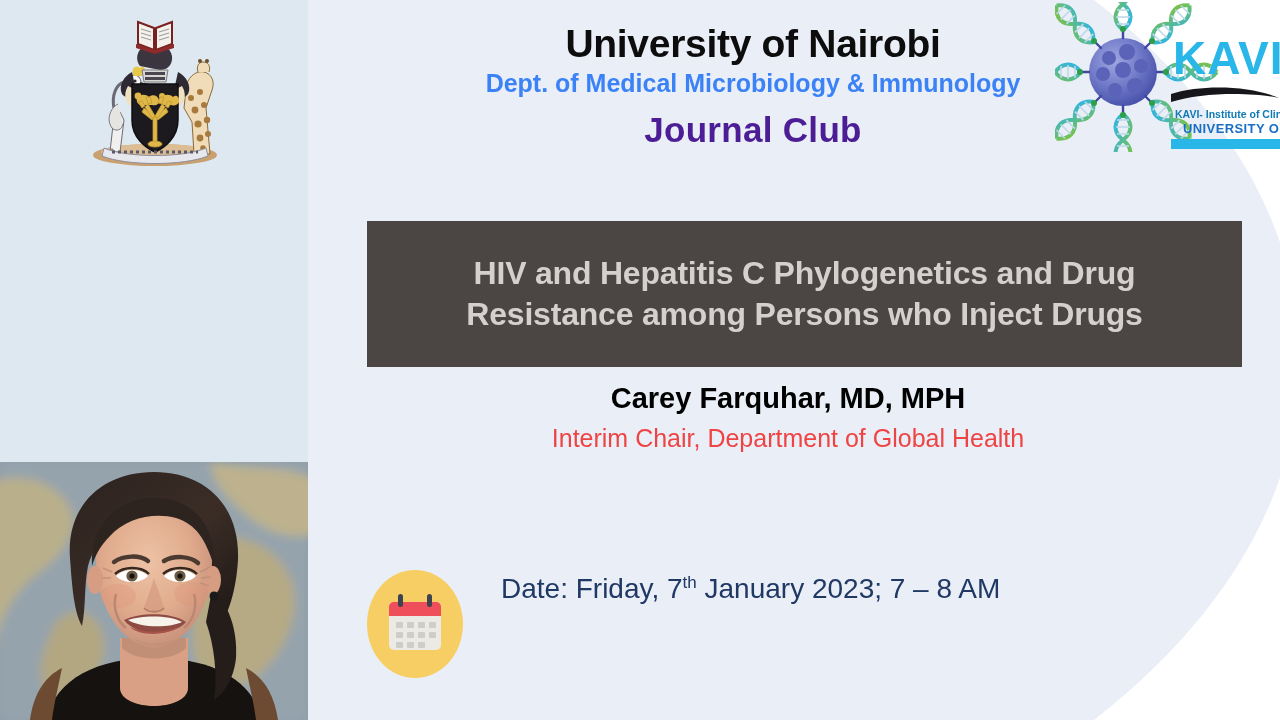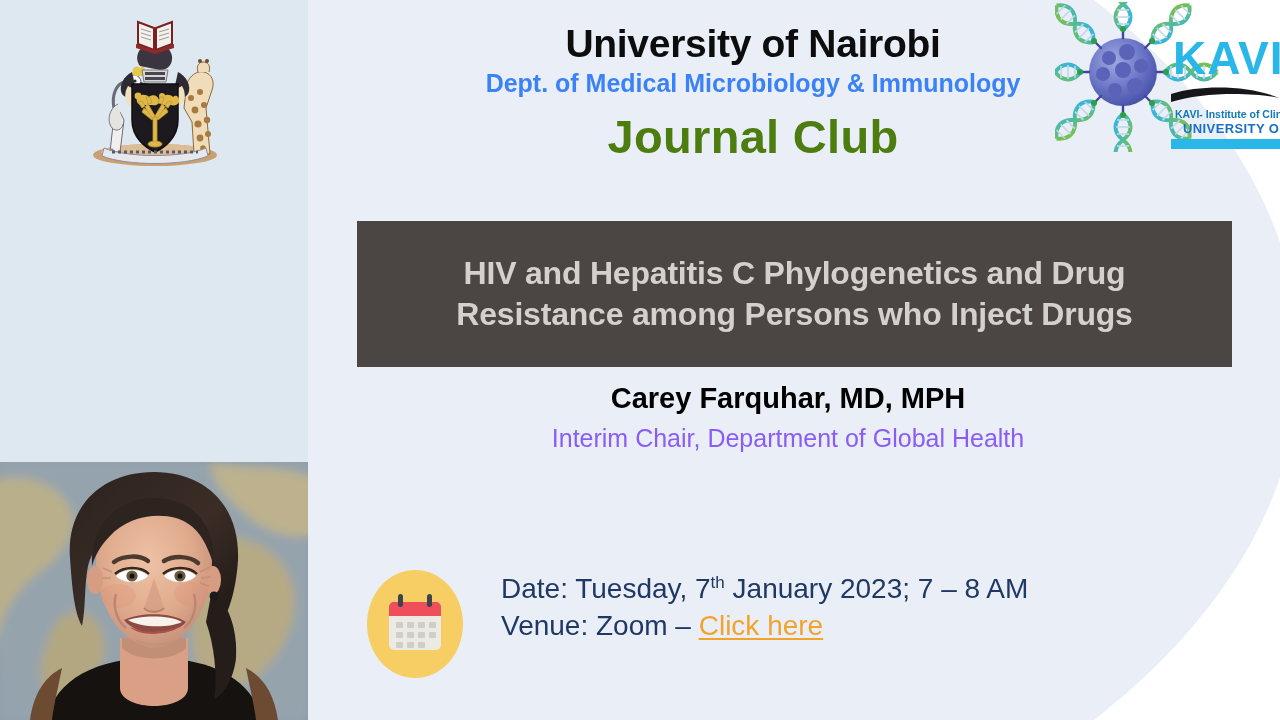--- a/index.html
+++ b/index.html
@@ -103,32 +103,32 @@
     margin-top: 3px;
   }
   .hdr-line3 {
     font-size: 25px;
     font-weight: bold;
     color: #3b82f6;
     line-height: 1.2;
     margin-top: 2px;
   }
   .journal-club {
-    font-size: 47px;
-    font-weight: bold;
-    color: #4d7c0f;
+    font-size: 35px;
+    font-weight: bold;
+    color: #4c1d95;
     line-height: 1.15;
     margin-top: 12px;
     letter-spacing: 0.3px;
   }
 
   
   .topic-banner {
     position: absolute;
-    left: 357px;
+    left: 367px;
     top: 221px;
     width: 875px;
     height: 146px;
     background: #4b4544;
     z-index: 5;
     display: flex;
     align-items: center;
     justify-content: center;
   }
   .topic-text {
@@ -151,21 +151,21 @@
     z-index: 5;
   }
   .speaker-name {
     font-size: 29px;
     font-weight: bold;
     color: #000000;
     line-height: 1.2;
   }
   .speaker-aff {
     font-size: 25px;
-    color: #8b5cf6;
+    color: #ef4444;
     line-height: 1.28;
   }
   .speaker-aff.first { margin-top: 6px; }
 
   
   .event-block {
     position: absolute;
     left: 365px;
     top: 565px;
     width: 800px;
@@ -513,21 +513,18 @@
           <rect x="64" y="64" width="7" height="6" rx="1"></rect>
           <rect x="31" y="74" width="7" height="6" rx="1"></rect>
           <rect x="42" y="74" width="7" height="6" rx="1"></rect>
           <rect x="53" y="74" width="7" height="6" rx="1"></rect>
         </g>
       </svg>
     </div>
 
     <div class="event-text">
       <div class="event-line">
-        <span>Date: Tuesday, 7</span><span class="sup">th</span><span> January 2023;  7 – 8 AM</span>
-      </div>
-      <div class="event-line">
-        <span>Venue: Zoom – </span><a href="#" class="click-link">Click here</a>
+        <span>Date: Friday, 7</span><span class="sup">th</span><span> January 2023;  7 – 8 AM</span>
       </div>
     </div>
   </div>
 
 </div>
 
 </body></html>

